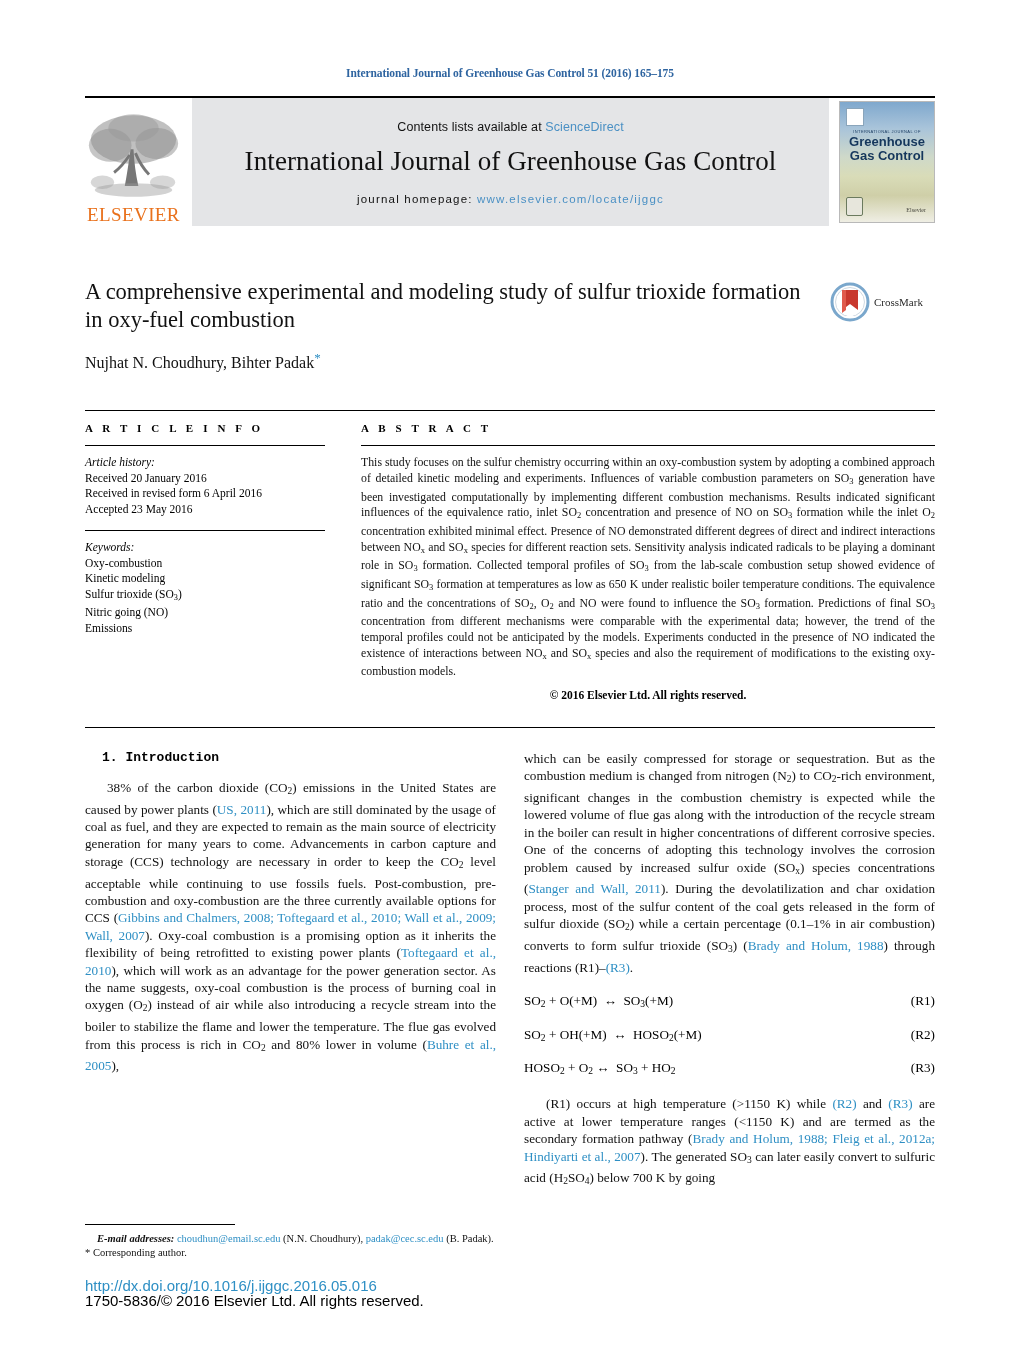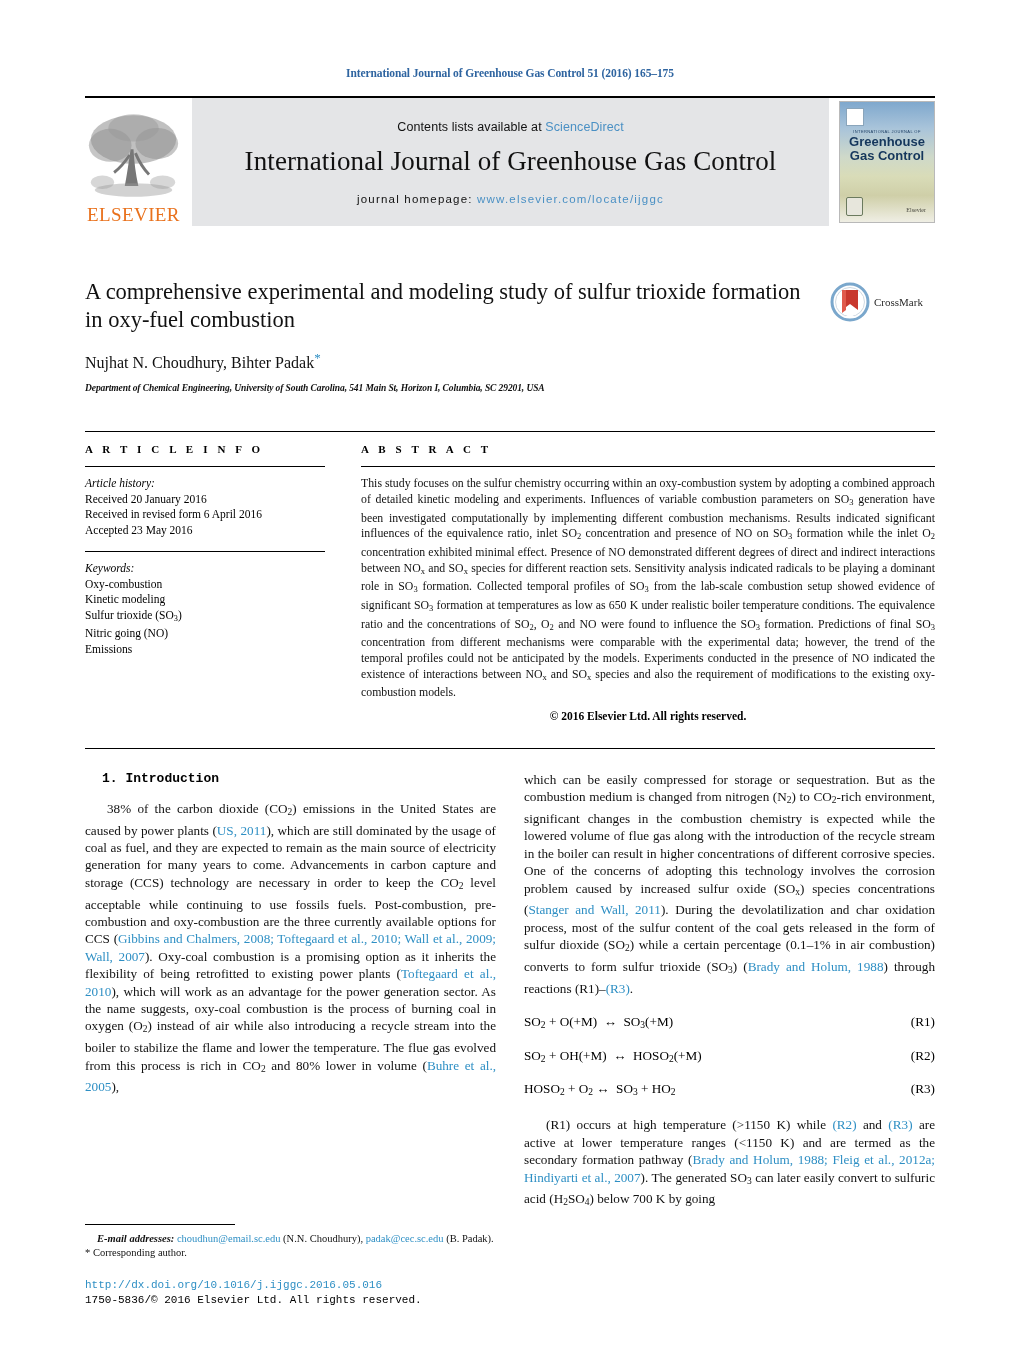--- a/index.html
+++ b/index.html
@@ -306,22 +306,22 @@
     font-family: "Liberation Serif", serif;
     font-size: 10.5px;
     line-height: 14px;
     color: #111;
   }
   .footnote .em { font-style: italic; font-weight: bold; }
   .doi-block {
     position: absolute;
     left: 85px;
     bottom: 30px;
-    font-family: Liberation Mono, monospace;
-    font-size: 11px;
+    font-family: Liberation Sans, sans-serif;
+    font-size: 15px;
     line-height: 15px;
   }
   .doi-link { color: #2e8fc4; }
   sub { font-size: 0.72em; vertical-align: -0.25em; }
 </style>
 </head>
 <body>
 
 <div class="page">
 
@@ -368,21 +368,20 @@
       </div>
       <div class="cover-badge"></div>
       <div class="cover-pub">Elsevier</div>
     </div>
   </div>
 
   <div class="title-block">
     <div class="title-main">
       <h1 class="article-title">A comprehensive experimental and modeling study of sulfur trioxide formation in oxy-fuel combustion</h1>
       <div class="authors"><span>Nujhat N. Choudhury, Bihter Padak</span><span class="star">*</span></div>
-      <div class="affiliation">Department of Chemical Engineering, University of South Carolina, 541 Main St, Horizon I, Columbia, SC 29201, USA</div>
     </div>
     <div class="crossmark">
       <svg width="40" height="40" viewBox="0 0 40 40" aria-hidden="true">
         <circle cx="20" cy="20" r="18" fill="#ffffff" stroke="#7aa7cc" stroke-width="3"></circle>
         <circle cx="20" cy="20" r="14.5" fill="#ffffff" stroke="#cfd9e2" stroke-width="1"></circle>
         <path d="M12 8 h16 v20 l-8 -6 l-8 6 z" fill="#c8382e"></path>
         <path d="M12 8 h4 v20 l-4 3 z" fill="#e05a4c"></path>
         <path d="M20 31 l-6 5 h12 z" fill="#ffffff"></path>
       </svg>
       <span class="crossmark-label">CrossMark</span>

